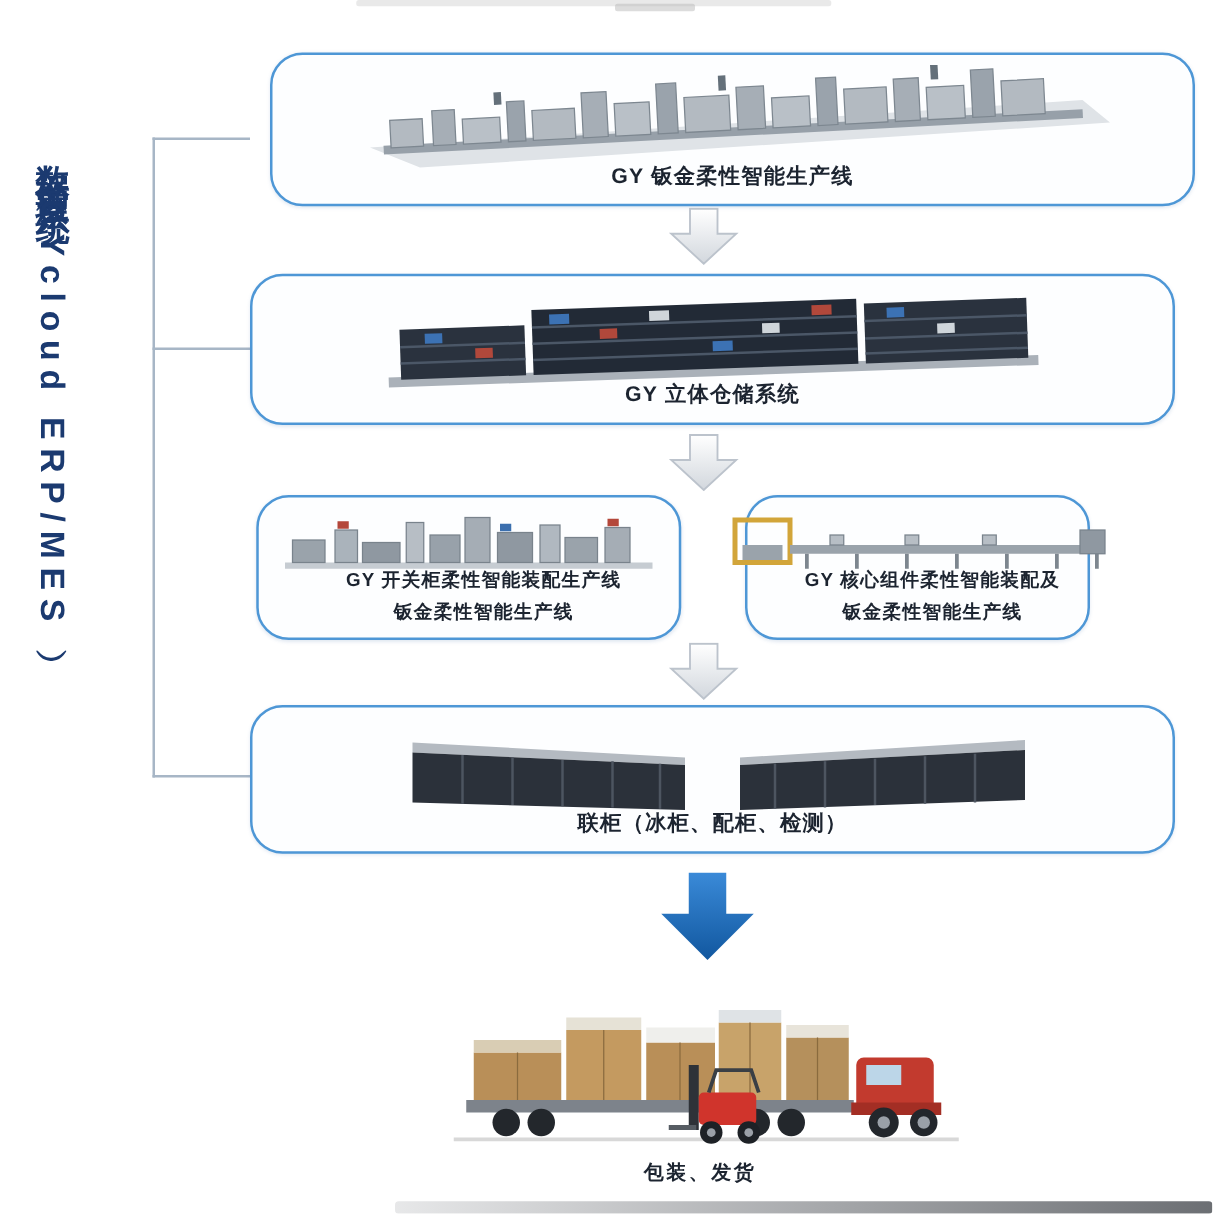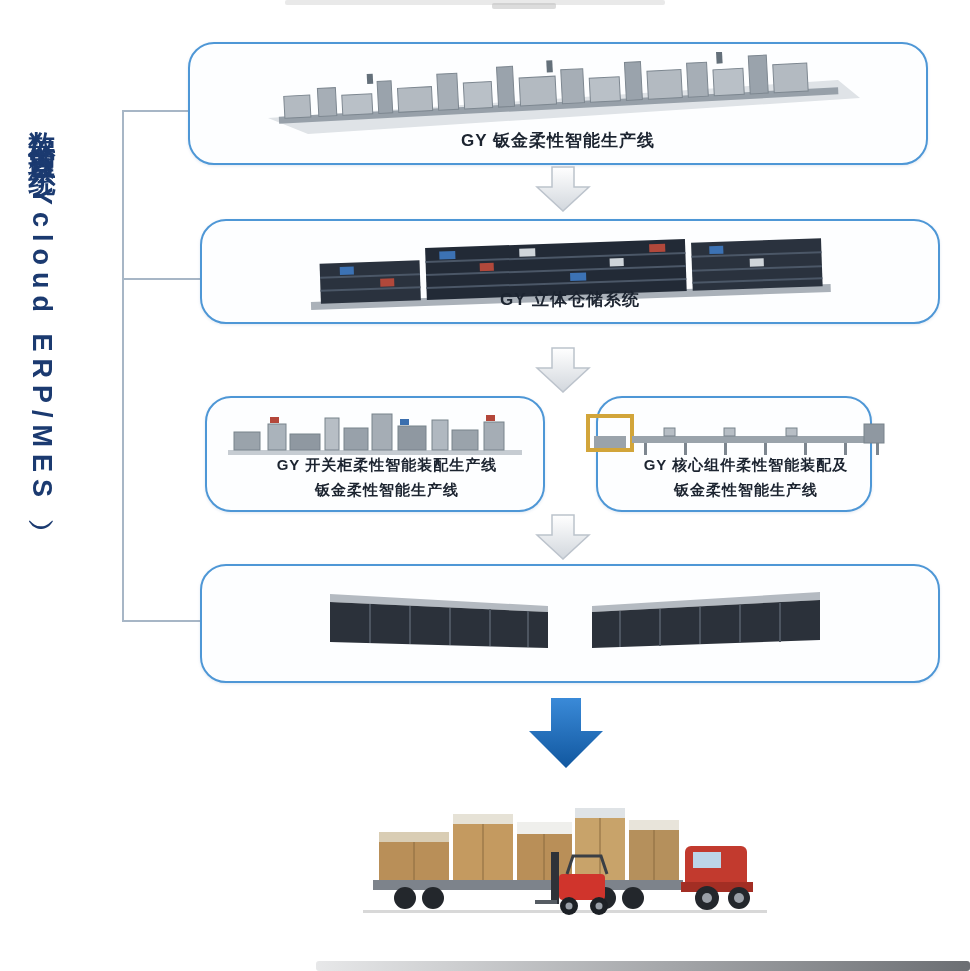--- a/index.html
+++ b/index.html
@@ -67,21 +67,21 @@
   <div class="artifact top-smudge2"></div>
   <div class="artifact bottom-strip"></div>
 
   <div class="sidebar-label">数据管理系统（GYcloud ERP/MES）</div>
 
   <div class="connector v" style="left:122px; top:110px; height:512px;"></div>
   <div class="connector h" style="left:122px; top:110px; width:78px;"></div>
   <div class="connector h" style="left:122px; top:278px; width:78px;"></div>
   <div class="connector h" style="left:122px; top:620px; width:78px;"></div>
 
-  <div class="stage-box" style="left:188px; top:42px; width:740px; height:123px;">
+  <div class="stage-box" style="left:216px; top:42px; width:740px; height:123px;">
     <svg class="illus" style="top:8px" width="620" height="84" viewBox="0 0 620 84">
       <polygon points="20,66 590,28 612,46 60,82" fill="#dfe3e7"></polygon>
       <g transform="rotate(-3 310 42)">
         <rect x="30" y="50" width="560" height="7" fill="#97a0a9"></rect>
         <rect x="36" y="30" width="26" height="22" fill="#b3bac1" stroke="#7d8790"></rect>
         <rect x="70" y="24" width="18" height="28" fill="#a6aeb6" stroke="#7d8790"></rect>
         <rect x="94" y="32" width="30" height="20" fill="#b9c0c7" stroke="#7d8790"></rect>
         <rect x="130" y="20" width="14" height="32" fill="#9aa3ac" stroke="#7d8790"></rect>
         <rect x="150" y="28" width="34" height="24" fill="#b3bac1" stroke="#7d8790"></rect>
         <rect x="190" y="16" width="20" height="36" fill="#a6aeb6" stroke="#7d8790"></rect>
@@ -103,21 +103,21 @@
     </svg>
     <div class="caption caption-lg">GY 钣金柔性智能生产线</div>
   </div>
 
   <div class="flow-arrow" style="left:534px; top:166px;">
     <svg width="58" height="46" viewBox="0 0 58 46">
       <polygon points="18,1 40,1 40,21 55,21 29,45 3,21 18,21" fill="url(#gradArrow)" stroke="#bcc3cc" stroke-width="1.5"></polygon>
     </svg>
   </div>
 
-  <div class="stage-box" style="left:200px; top:219px; width:740px; height:105px;">
+  <div class="stage-box" style="left:200px; top:219px; width:740px; height:121px;">
     <svg class="illus" style="top:8px" width="580" height="86" viewBox="0 0 580 86">
       <g transform="rotate(-2 290 43)">
         <rect x="30" y="64" width="520" height="8" fill="#aab1b9"></rect>
         <rect x="40" y="26" width="100" height="40" fill="#2a323e"></rect>
         <rect x="146" y="14" width="260" height="52" fill="#222a36"></rect>
         <rect x="412" y="18" width="130" height="48" fill="#2a323e"></rect>
         <g stroke="#4b5767" stroke-width="2">
           <line x1="40" y1="40" x2="140" y2="40"></line>
             <line x1="40" y1="53" x2="140" y2="53"></line>
           <line x1="146" y1="28" x2="406" y2="28"></line>
@@ -216,20 +216,21 @@
       <polygon points="312,30 540,16 540,24 312,36" fill="#b4bac1"></polygon>
       <polygon points="312,36 540,24 540,64 312,72" fill="#2b313a"></polygon>
       <g stroke="#4d5560" stroke-width="2">
         <line x1="340" y1="35" x2="340" y2="71"></line>
         <line x1="380" y1="33" x2="380" y2="70"></line>
         <line x1="420" y1="31" x2="420" y2="68"></line>
         <line x1="460" y1="29" x2="460" y2="67"></line>
         <line x1="500" y1="27" x2="500" y2="66"></line>
       </g>
     </svg>
+    <div class="caption caption-lg">联柜（冰柜、配柜、检测）</div>
   </div>
 
   <div class="flow-arrow" style="left:527px; top:698px;">
     <svg width="78" height="70" viewBox="0 0 78 70">
       <polygon points="24,0 54,0 54,33 76,33 39,70 2,33 24,33" fill="url(#gradBlue)"></polygon>
     </svg>
   </div>
 
   <svg style="position:absolute; left:355px; top:782px;" width="420" height="150" viewBox="0 0 420 150">
     <rect x="8" y="128" width="404" height="3" fill="#d8d8d8"></rect>
@@ -265,14 +266,15 @@
     <rect x="196" y="70" width="8" height="52" fill="#2e3238"></rect>
     <rect x="180" y="118" width="22" height="4" fill="#565c63"></rect>
     <rect x="204" y="92" width="46" height="26" rx="4" fill="#d0342c"></rect>
     <path d="M212,92 L218,74 L246,74 L252,92" stroke="#3a3f45" fill="none" stroke-width="3"></path>
     <circle cx="214" cy="124" r="9" fill="#1d2126"></circle>
     <circle cx="244" cy="124" r="9" fill="#1d2126"></circle>
     <circle cx="214" cy="124" r="3.5" fill="#9aa0a8"></circle>
     <circle cx="244" cy="124" r="3.5" fill="#9aa0a8"></circle>
   </svg>
 
+  <div class="final-caption">包装、发货</div>
 
 </div>
 
 </body></html>

